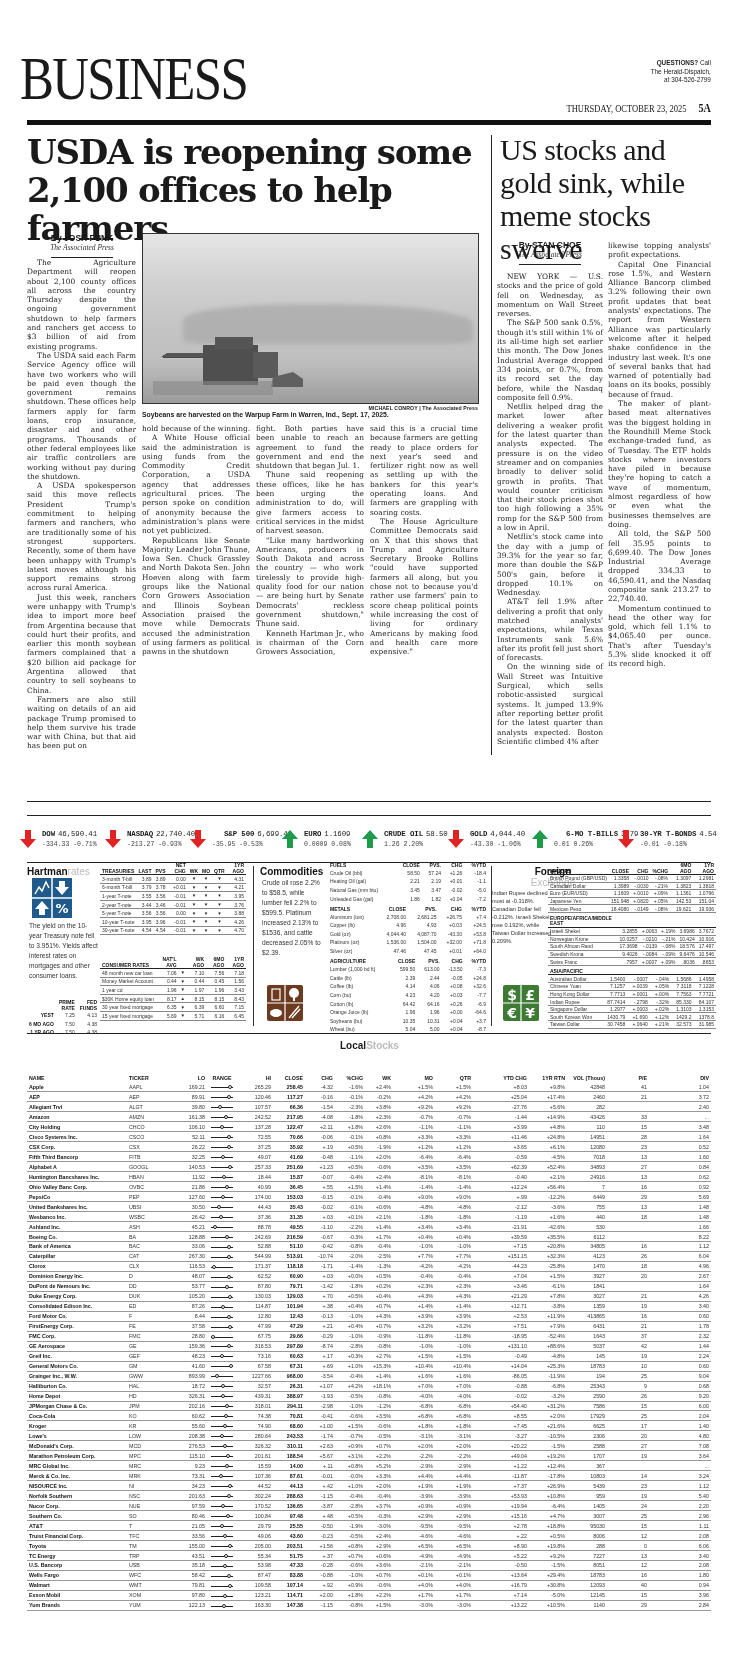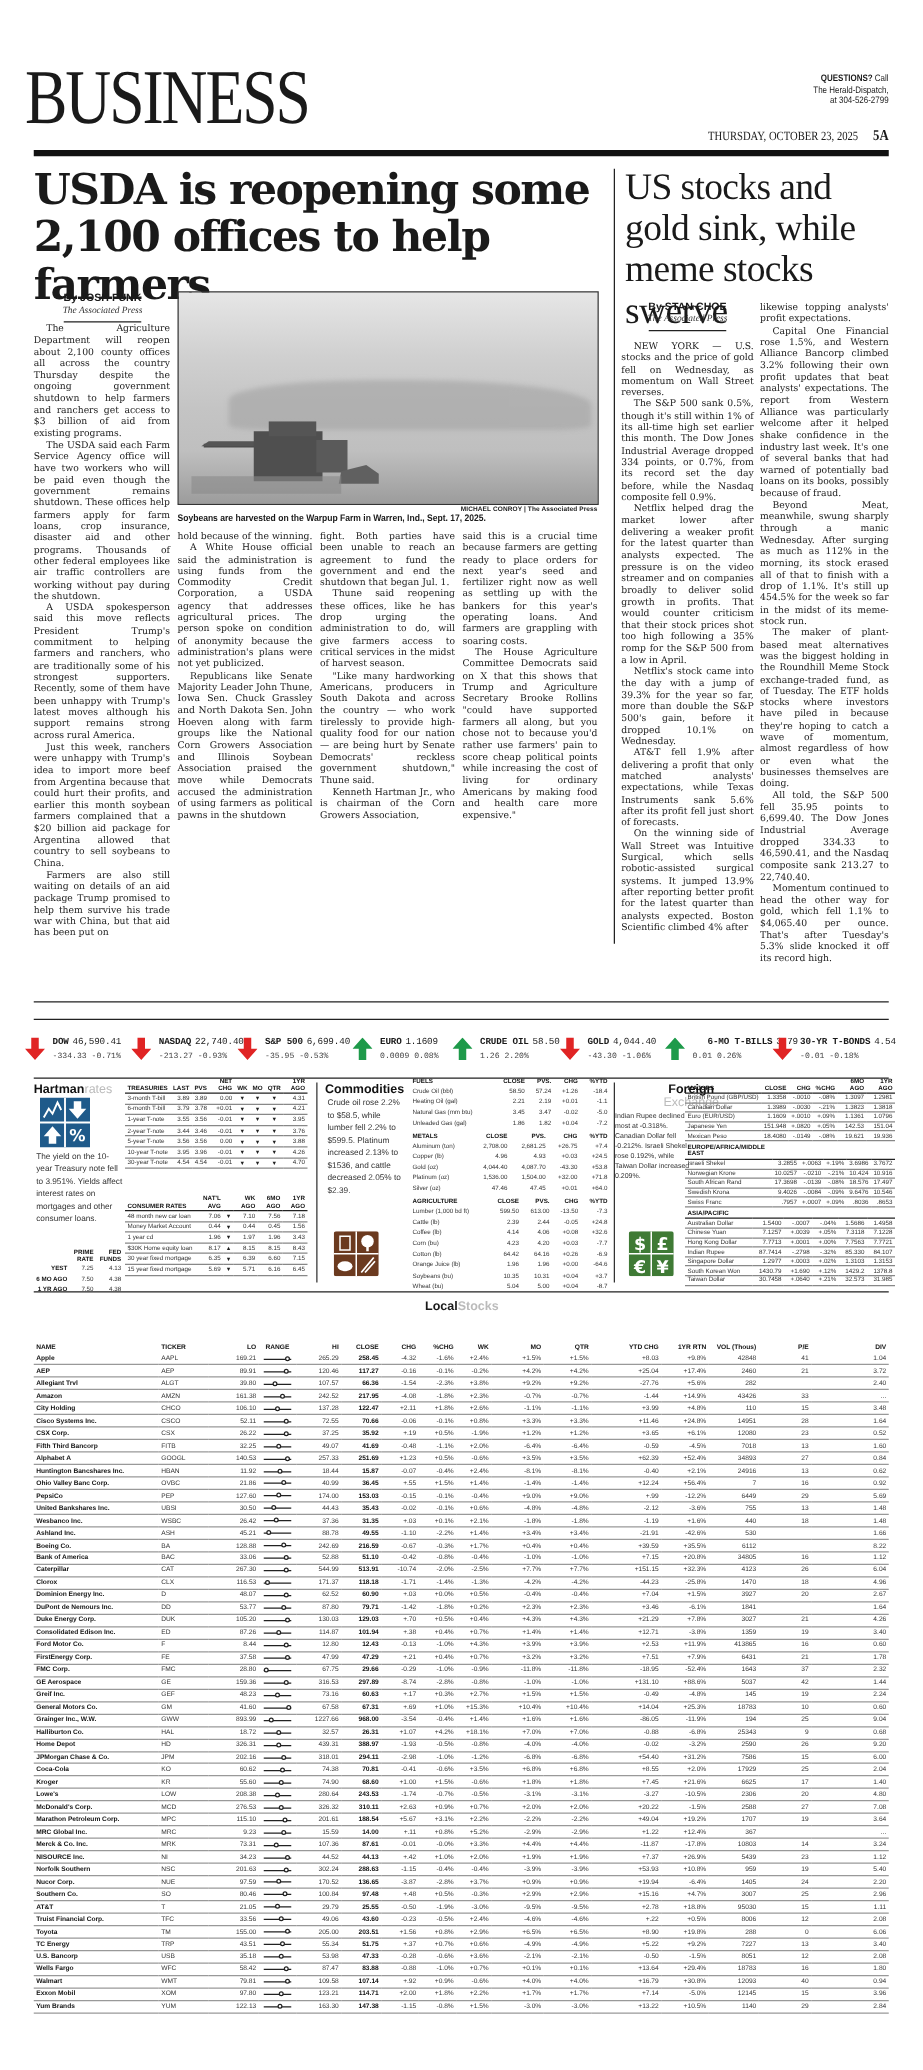--- a/index.html
+++ b/index.html
@@ -98,21 +98,21 @@
 <div class="abs credit">MICHAEL CONROY | The Associated Press</div>
 <div class="abs caption">Soybeans are harvested on the Warpup Farm in Warren, Ind., Sept. 17, 2025.</div>
 
 <div class="abs col" style="left:142px;top:424px;width:108px">
     <p style="text-indent: 0px;">hold because of the winning.</p>
     <p>A White House official said the administration is using funds from the Commodity Credit Corporation, a USDA agency that addresses agricultural prices. The person spoke on condition of anonymity because the administration's plans were not yet publicized.</p>
     <p>Republicans like Senate Majority Leader John Thune, Iowa Sen. Chuck Grassley and North Dakota Sen. John Hoeven along with farm groups like the National Corn Growers Association and Illinois Soybean Association praised the move while Democrats accused the administration of using farmers as political pawns in the shutdown</p>
   </div>
 <div class="abs col" style="left:256px;top:424px;width:108px">
     <p style="text-indent: 0px;">fight. Both parties have been unable to reach an agreement to fund the government and end the shutdown that began Jul. 1.</p>
-    <p>Thune said reopening these offices, like he has drop urging the administration to do, will give farmers access to critical services in the midst of harvest season.</p>
+    <p>Thune said reopening these offices, like he has been urging the administration to do, will give farmers access to critical services in the midst of harvest season.</p>
     <p>"Like many hardworking Americans, producers in South Dakota and across the country — who work tirelessly to provide high-quality food for our nation — are being hurt by Senate Democrats' reckless government shutdown," Thune said.</p>
     <p>Kenneth Hartman Jr., who is chairman of the Corn Growers Association,</p>
   </div>
 <div class="abs col" style="left:370px;top:424px;width:108px">
     <p style="text-indent: 0px;">said this is a crucial time because farmers are getting ready to place orders for next year's seed and fertilizer right now as well as settling up with the bankers for this year's operating loans. And farmers are grappling with soaring costs.</p>
     <p>The House Agriculture Committee Democrats said on X that this shows that Trump and Agriculture Secretary Brooke Rollins "could have supported farmers all along, but you chose not to because you'd rather use farmers' pain to score cheap political points while increasing the cost of living for ordinary Americans by making food and health care more expensive."</p>
   </div>
 
 <div class="abs vrule"></div>
 <div class="abs hl2">US stocks and gold sink, while meme stocks swerve</div>
@@ -125,21 +125,20 @@
     <p>NEW YORK — U.S. stocks and the price of gold fell on Wednesday, as momentum on Wall Street reverses.</p>
     <p>The S&amp;P 500 sank 0.5%, though it's still within 1% of its all-time high set earlier this month. The Dow Jones Industrial Average dropped 334 points, or 0.7%, from its record set the day before, while the Nasdaq composite fell 0.9%.</p>
     <p>Netflix helped drag the market lower after delivering a weaker profit for the latest quarter than analysts expected. The pressure is on the video streamer and on companies broadly to deliver solid growth in profits. That would counter criticism that their stock prices shot too high following a 35% romp for the S&amp;P 500 from a low in April.</p>
     <p>Netflix's stock came into the day with a jump of 39.3% for the year so far, more than double the S&amp;P 500's gain, before it dropped 10.1% on Wednesday.</p>
     <p>AT&amp;T fell 1.9% after delivering a profit that only matched analysts' expectations, while Texas Instruments sank 5.6% after its profit fell just short of forecasts.</p>
     <p>On the winning side of Wall Street was Intuitive Surgical, which sells robotic-assisted surgical systems. It jumped 13.9% after reporting better profit for the latest quarter than analysts expected. Boston Scientific climbed 4% after</p>
   </div>
 <div class="abs col" style="left:608px;top:241px;width:103px">
     <p style="text-indent: 0px;">likewise topping analysts' profit expectations.</p>
     <p>Capital One Financial rose 1.5%, and Western Alliance Bancorp climbed 3.2% following their own profit updates that beat analysts' expectations. The report from Western Alliance was particularly welcome after it helped shake confidence in the industry last week. It's one of several banks that had warned of potentially bad loans on its books, possibly because of fraud.</p>
-    <p>Beyond Meat, meanwhile, swung sharply through a manic Wednesday. After surging as much as 112% in the morning, its stock erased all of that to finish with a drop of 1.1%. It's still up 454.5% for the week so far in the midst of its meme-stock run.</p>
     <p>The maker of plant-based meat alternatives was the biggest holding in the Roundhill Meme Stock exchange-traded fund, as of Tuesday. The ETF holds stocks where investors have piled in because they're hoping to catch a wave of momentum, almost regardless of how or even what the businesses themselves are doing.</p>
     <p>All told, the S&amp;P 500 fell 35.95 points to 6,699.40. The Dow Jones Industrial Average dropped 334.33 to 46,590.41, and the Nasdaq composite sank 213.27 to 22,740.40.</p>
     <p>Momentum continued to head the other way for gold, which fell 1.1% to $4,065.40 per ounce. That's after Tuesday's 5.3% slide knocked it off its record high.</p>
   </div>
 
 <div class="abs rule-mid"></div>
 <div class="abs rule-mid2"></div>
 
 <div class="abs ticker" id="ticker">
     <div class="tk" style="left: 0px;">
@@ -153,21 +152,21 @@
       <svg class="arrow" viewBox="0 0 16 18">
         <path d="M5 0 L11 0 L11 9 L16 9 L8 18 L0 9 L5 9 Z" fill="#e02424"></path>
       </svg>
       <div class="nm"><span style="font-weight: 700; margin-left: 0px;">NASDAQ</span><span>22,740.40</span></div>
       <div class="sub">-213.27  -0.93%</div>
     </div>
     <div class="tk" style="left: 170px;">
       <svg class="arrow" viewBox="0 0 16 18">
         <path d="M5 0 L11 0 L11 9 L16 9 L8 18 L0 9 L5 9 Z" fill="#e02424"></path>
       </svg>
-      <div class="nm"><span style="font-weight: 700; margin-left: 0px;">S&amp;P 500</span><span>6,699.40</span></div>
+      <div class="nm"><span style="font-weight: 700; margin-left: 12px;">S&amp;P 500</span><span>6,699.40</span></div>
       <div class="sub">-35.95  -0.53%</div>
     </div>
     <div class="tk" style="left: 262px;">
       <svg class="arrow" viewBox="0 0 16 18">
         <path d="M8 0 L16 9 L11 9 L11 18 L5 18 L5 9 L0 9 Z" fill="#1e9a4a"></path>
       </svg>
       <div class="nm"><span style="font-weight: 700; margin-left: 0px;">EURO</span><span>1.1609</span></div>
       <div class="sub">0.0009  0.08%</div>
     </div>
     <div class="tk" style="left: 342px;">

